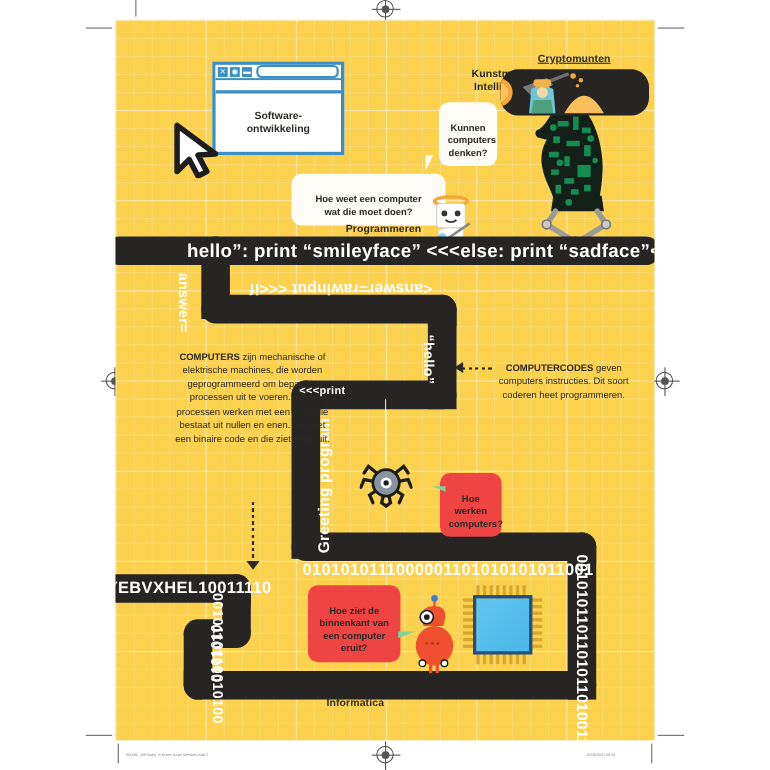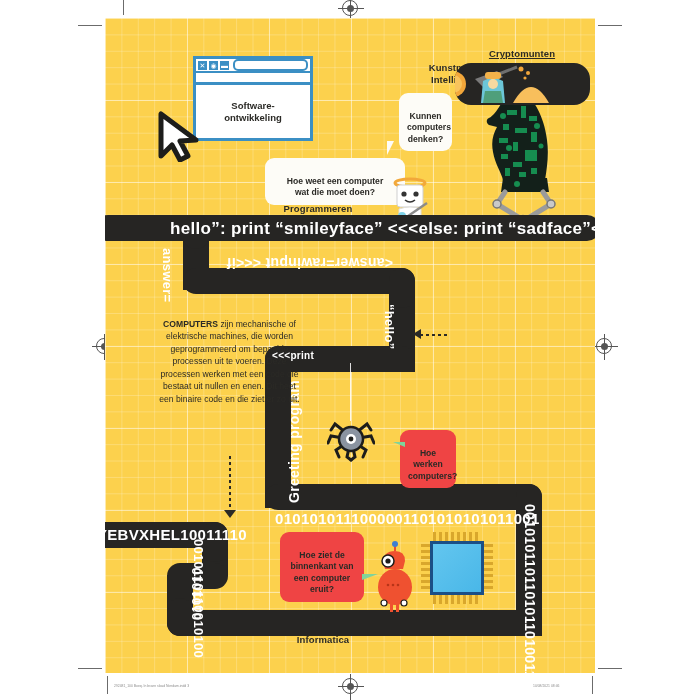--- a/index.html
+++ b/index.html
@@ -191,21 +191,21 @@
         <circle cx="31" cy="21" r="2.6" fill="#333"></circle>
       <path d="M20 27 Q25 31 30 27" stroke="#333" stroke-width="1.6" fill="none"></path>
       <path d="M14 36 Q25 32 36 36 L36 50 Q25 55 14 50 Z" fill="#fff" stroke="#ddd" stroke-width="1"></path>
       <rect x="19" y="52" width="3" height="8" fill="#2b2a26"></rect>
       <rect x="28" y="52" width="3" height="8" fill="#2b2a26"></rect>
       <line x1="10" y1="52" x2="42" y2="30" stroke="#8b8b8b" stroke-width="2.4"></line>
       <path d="M6 50 L14 54 L10 58 Z" fill="#7fd2e8"></path>
       <circle cx="17" cy="43" r="4" fill="#7fd2e8"></circle>
     </svg>
 
-    <div class="lbl" style="left:158px;top:185px;width:110px;">Programmeren</div>
+    <div class="lbl" style="left:168px;top:185px;width:110px;text-align:right;">Programmeren</div>
 
     <div class="ribbon rr" style="left:-10px;top:197px;width:505px;height:26px;"></div>
 
     <div class="ribbon" style="left:78px;top:210px;width:26px;height:62px;"></div>
     <div class="ribbon rr" style="left:78px;top:197px;width:26px;height:34px;"></div>
 
     <div class="ribbon rr" style="left:78px;top:250px;width:232px;height:26px;"></div>
 
     <div class="ribbon" style="left:284px;top:262px;width:26px;height:92px;"></div>
     <div class="ribbon rr" style="left:284px;top:250px;width:26px;height:40px;"></div>
@@ -262,20 +262,23 @@
     </div>
 
     <div style="position:absolute;left:52px;top:300px;width:145px;text-align:center;font-size:8.6px;line-height:1.45;color:#2b2a26;font-weight:700;">
       <span>COMPUTERS</span><span style="font-weight:400;"> zijn mechanische of elektrische machines, die worden geprogrammeerd om bepaalde processen uit te voeren. Deze processen werken met een code die bestaat uit nullen en enen. Dit heet een binaire code en die ziet er zo uit.</span>
     </div>
     <div style="position:absolute;left:124px;top:438px;width:2px;height:56px;
                 background:repeating-linear-gradient(#2b2a26 0 3px, transparent 3px 6px);"></div>
     <div style="position:absolute;left:119px;top:492px;width:0;height:0;
                 border-left:6px solid transparent;border-right:6px solid transparent;border-top:8px solid #2b2a26;"></div>
 
+    <div style="position:absolute;left:345px;top:310px;width:125px;text-align:center;font-size:8.6px;line-height:1.45;color:#2b2a26;font-weight:700;">
+      <span>COMPUTERCODES</span><span style="font-weight:400;"> geven computers instructies. Dit soort coderen heet programmeren.</span>
+    </div>
     <div style="position:absolute;left:315px;top:316px;width:30px;height:2px;
                 background:repeating-linear-gradient(to right,#2b2a26 0 3px, transparent 3px 6px);"></div>
     <div style="position:absolute;left:308px;top:311px;width:0;height:0;
                 border-top:5px solid transparent;border-bottom:5px solid transparent;border-right:8px solid #2b2a26;"></div>
 
     <div style="position:absolute;left:245px;top:345px;width:1px;height:58px;background:rgba(255,255,255,.85);"></div>
     <svg style="position:absolute;left:222px;top:398px;width:48px;height:46px;" viewBox="0 0 48 46">
       <g stroke="#1d1d1b" stroke-width="3" fill="none" stroke-linecap="round">
         <path d="M18 16 L8 8 L4 14"></path>
           <path d="M16 22 L4 20 L1 27"></path>

